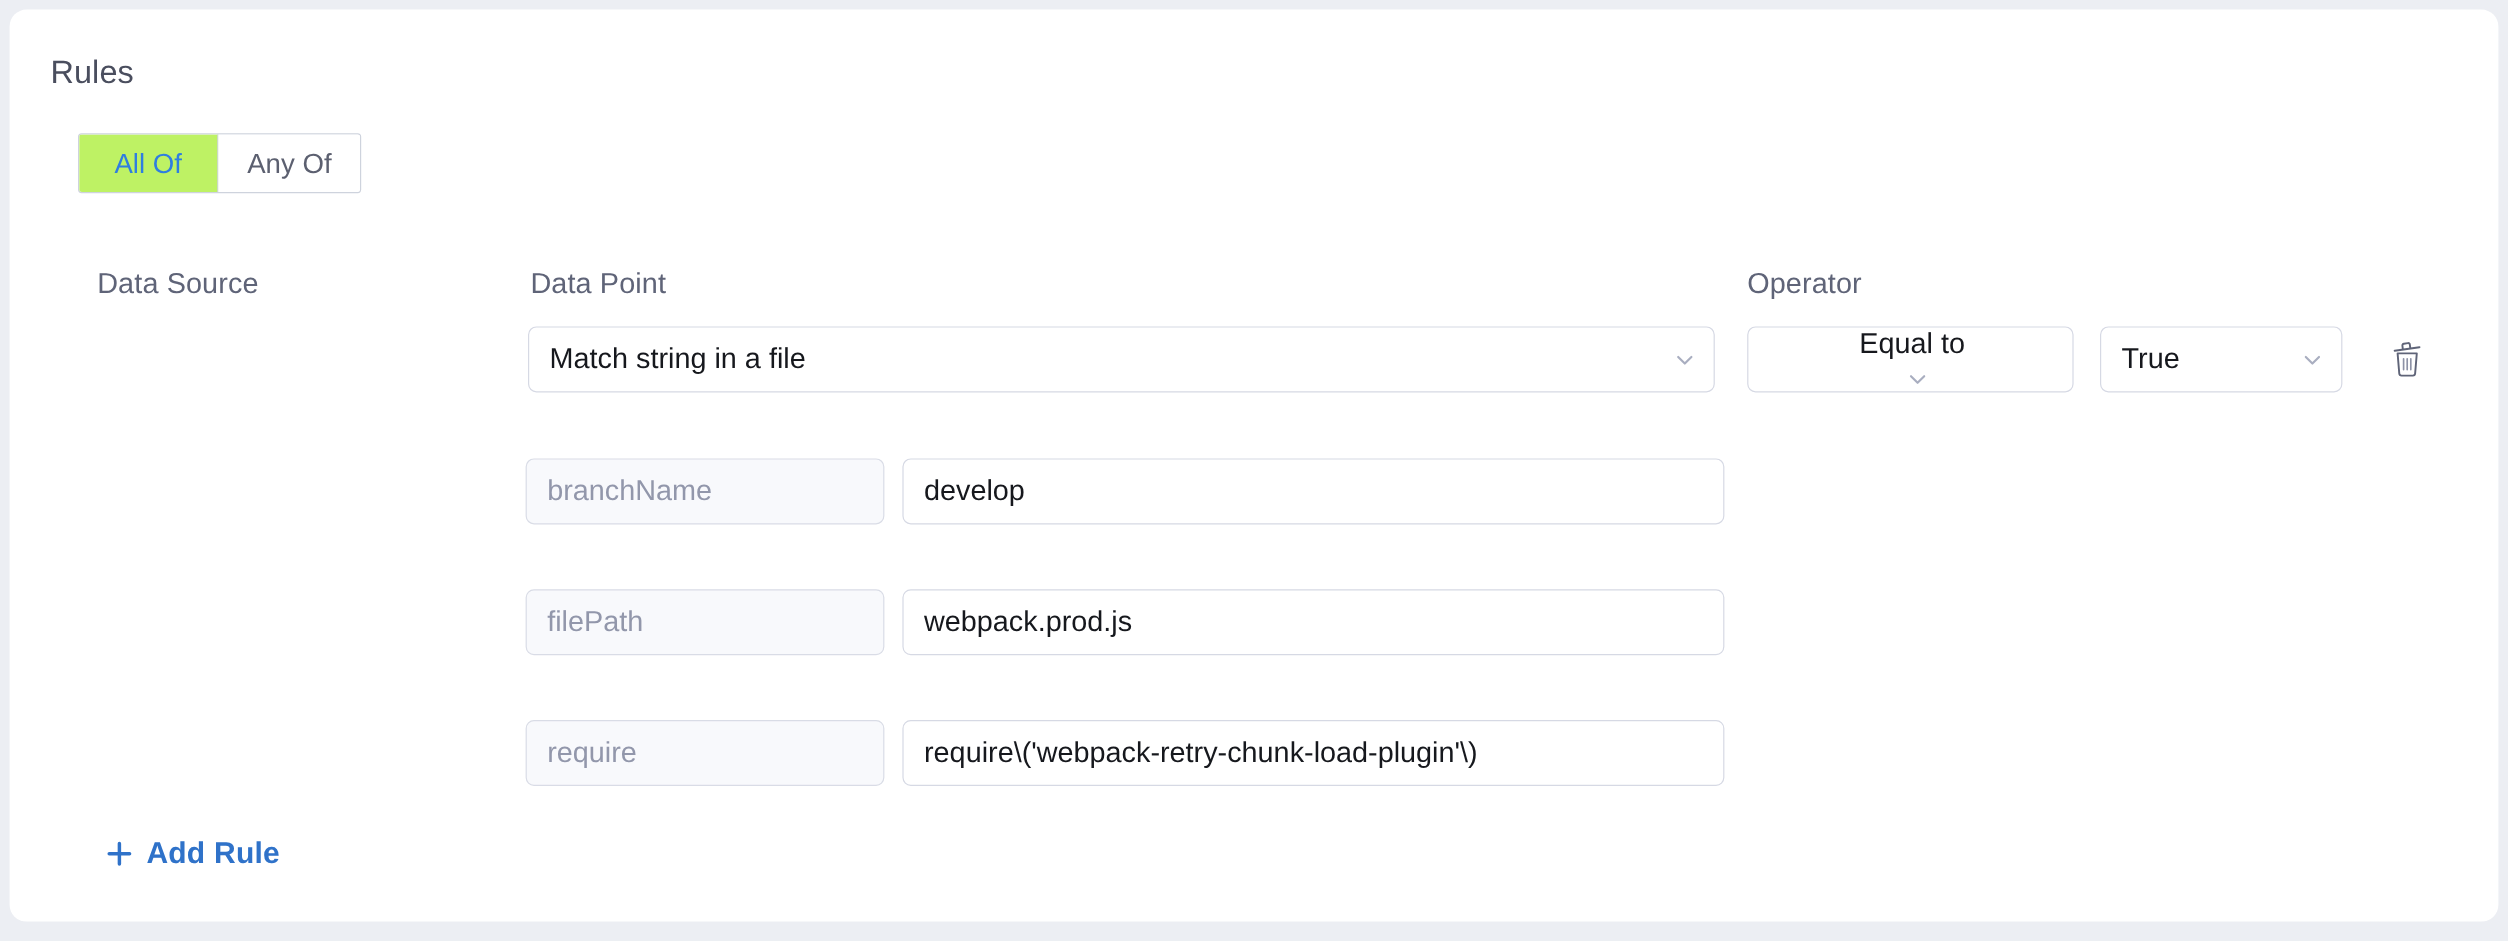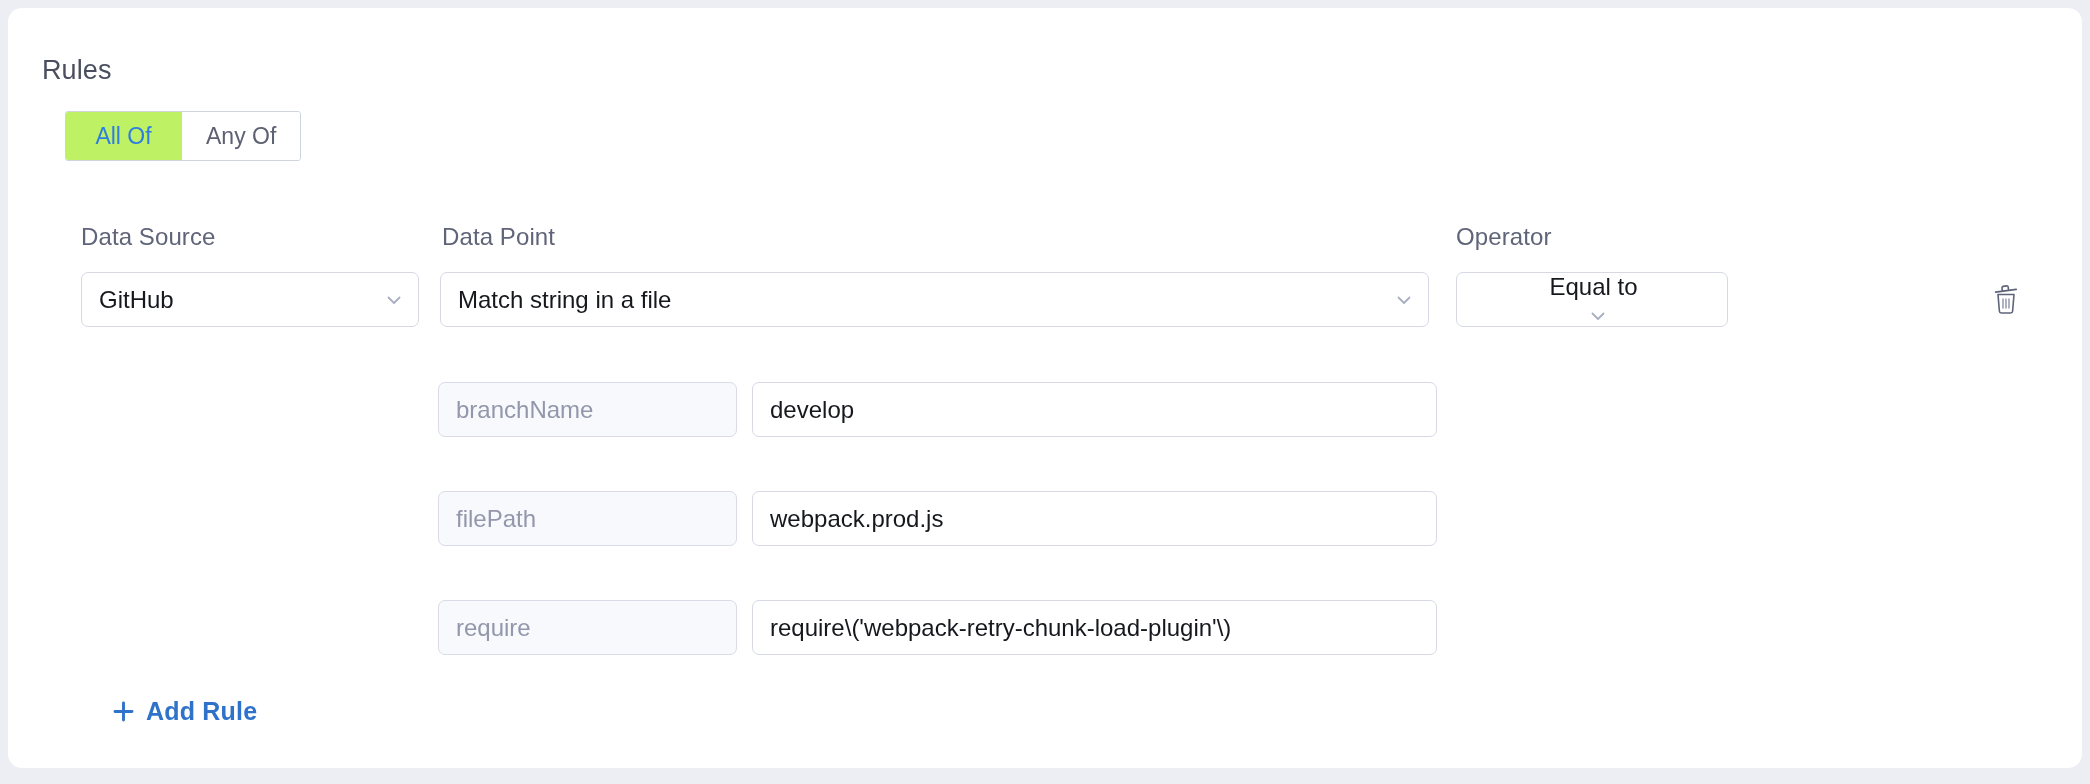--- a/index.html
+++ b/index.html
@@ -24,21 +24,20 @@
   }
 
   
   .section-title {
     position: absolute;
     left: 34px;
     top: 37px;
     font-size: 27px;
     color: #4a4e5e;
     letter-spacing: .1px;
-    margin-top: 10px;
   }
 
   
   .segmented {
     position: absolute;
     left: 57px;
     top: 103px;
     display: flex;
     border: 1px solid #ced3dd;
     border-radius: 3px;
@@ -160,21 +159,21 @@
     padding: 0 17px;
     font-size: 24px;
     color: #16181d;
     white-space: nowrap;
     overflow: hidden;
   }
 
   
   .add-rule {
     position: absolute;
-    left: 104px;
+    left: 80px;
     top: 689px;
     display: flex;
     align-items: center;
     gap: 11px;
     cursor: pointer;
     background: none;
     border: none;
     padding: 0;
     font-family: inherit;
   }
@@ -199,47 +198,47 @@
 
   <div class="segmented">
     <button class="seg-btn active">All Of</button>
     <button class="seg-btn">Any Of</button>
   </div>
 
   <div class="field-label lbl-data-source">Data Source</div>
   <div class="field-label lbl-data-point">Data Point</div>
   <div class="field-label lbl-operator">Operator</div>
 
-  <div class="select-box sel-data-source">
-    <span class="sel-value">GitHub</span>
-    <span class="chev">
-      <svg width="20" height="20" viewBox="0 0 20 20" fill="none">
-          <path d="M4.5 7.5L10 13L15.5 7.5" stroke="#a9aec0" stroke-width="1.8" stroke-linecap="round" stroke-linejoin="round"></path>
-        </svg>
-    </span>
-  </div>
 
   <div class="select-box sel-data-point">
     <span class="sel-value">Match string in a file</span>
     <span class="chev">
       <svg width="20" height="20" viewBox="0 0 20 20" fill="none">
           <path d="M4.5 7.5L10 13L15.5 7.5" stroke="#a9aec0" stroke-width="1.8" stroke-linecap="round" stroke-linejoin="round"></path>
         </svg>
     </span>
   </div>
 
   <div class="select-box sel-operator">
     <span class="sel-value">Equal to</span>
     <span class="chev">
       <svg width="20" height="20" viewBox="0 0 20 20" fill="none">
           <path d="M4.5 7.5L10 13L15.5 7.5" stroke="#a9aec0" stroke-width="1.8" stroke-linecap="round" stroke-linejoin="round"></path>
         </svg>
     </span>
   </div>
 
+  <div class="select-box sel-value-sel">
+    <span class="sel-value">True</span>
+    <span class="chev">
+      <svg width="20" height="20" viewBox="0 0 20 20" fill="none">
+          <path d="M4.5 7.5L10 13L15.5 7.5" stroke="#a9aec0" stroke-width="1.8" stroke-linecap="round" stroke-linejoin="round"></path>
+        </svg>
+    </span>
+  </div>
 
   <button class="delete-rule">
     <span>
       <svg width="30" height="32" viewBox="0 0 30 32" fill="none">
         <path d="M7 11.5H23L21.6 28.3C21.55 29.3 20.7 30 19.7 30H10.3C9.3 30 8.45 29.3 8.4 28.3L7 11.5Z" stroke="#5f6478" stroke-width="1.6" stroke-linejoin="round"></path>
         <path d="M12 16V25M15 16V25M18 16V25" stroke="#8d92a6" stroke-width="1.4" stroke-linecap="round"></path>
         <path d="M4.6 9.2L25.2 6.3" stroke="#5f6478" stroke-width="1.7" stroke-linecap="round"></path>
         <path d="M11.4 8.2L11.0 5.0C10.9 4.2 11.4 3.5 12.2 3.4L15.6 2.9C16.4 2.8 17.1 3.3 17.2 4.1L17.6 7.3" stroke="#5f6478" stroke-width="1.6" stroke-linejoin="round"></path>
       </svg>
     </span>

